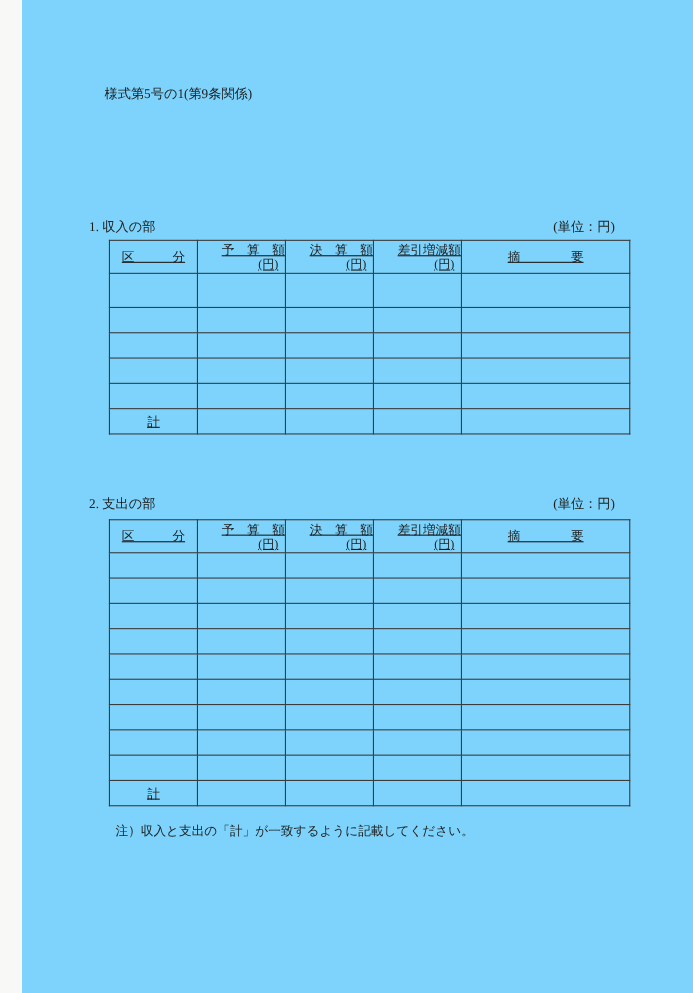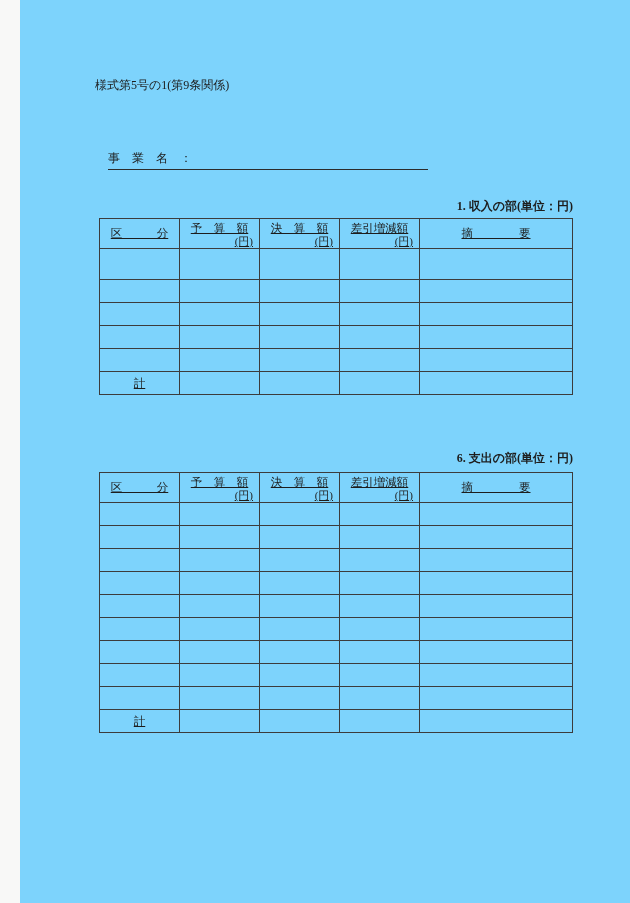--- a/index.html
+++ b/index.html
@@ -40,28 +40,27 @@
     top: 150px;
     width: 320px;
     border-bottom: 1px solid #2b2b2b;
     padding-bottom: 3px;
     font-size: 12px;
     line-height: 16px;
     white-space: nowrap;
   }
   .section-row {
     position: absolute;
-    left: 75px;
+    left: 61px;
     width: 478px;
     display: flex;
-    justify-content: flex-end;
+    justify-content: space-between;
     align-items: baseline;
     font-size: 12px;
     line-height: 15px;
-    font-weight: bold;
   }
   .section-row.income { top: 199px; }
   .section-row.expenditure { top: 451px; }
   .form-table {
     position: absolute;
     left: 79px;
     border-collapse: collapse;
     table-layout: fixed;
     text-decoration: underline;
   }
@@ -72,21 +71,21 @@
     padding: 0;
     vertical-align: middle;
     font-weight: normal;
     font-size: 11.5px;
   }
   .form-table thead tr { height: 30px; }
   .form-table tbody tr { height: 23px; }
   .income-table tbody tr:first-child { height: 31px; }
   th.single { text-align: center; }
   .th-main {
-    text-align: center;
+    text-align: right;
     font-size: 11.5px;
     line-height: 14px;
     padding-top: 2px;
     white-space: nowrap;
   }
   .th-unit {
     text-align: right;
     padding-right: 6px;
     font-size: 11px;
     line-height: 13px;
@@ -110,23 +109,20 @@
   }
 </style>
 </head>
 <body>
 
 <div class="page">
 
   <div class="form-number">様式第5号の1(第9条関係)</div>
 
 
-  <div class="project-row">
-    <span>事　業　名　：</span><span></span>
-  </div>
 
   <div class="section-row income">
     <span>1. 収入の部</span>
     <span>(単位：円)</span>
   </div>
 
   <table class="form-table income-table">
     <colgroup>
       <col style="width:80px">
         <col style="width:80px">
@@ -204,21 +200,21 @@
         <td class="num"></td>
         <td class="num"></td>
         <td class="remarks">
           <div class="remarks-inner"></div>
         </td>
       </tr>
     </tbody>
   </table>
 
   <div class="section-row expenditure">
-    <span>6. 支出の部</span>
+    <span>2. 支出の部</span>
     <span>(単位：円)</span>
   </div>
 
   <table class="form-table expenditure-table">
     <colgroup>
       <col style="width:80px">
         <col style="width:80px">
         <col style="width:80px">
         <col style="width:80px">
         <col style="width:153px">
@@ -328,14 +324,15 @@
         <td class="num"></td>
         <td class="num"></td>
         <td class="num"></td>
         <td class="remarks">
           <div class="remarks-inner"></div>
         </td>
       </tr>
     </tbody>
   </table>
 
+  <div class="footer-note">注）収入と支出の「計」が一致するように記載してください。</div>
 
 </div>
 
 </body></html>

